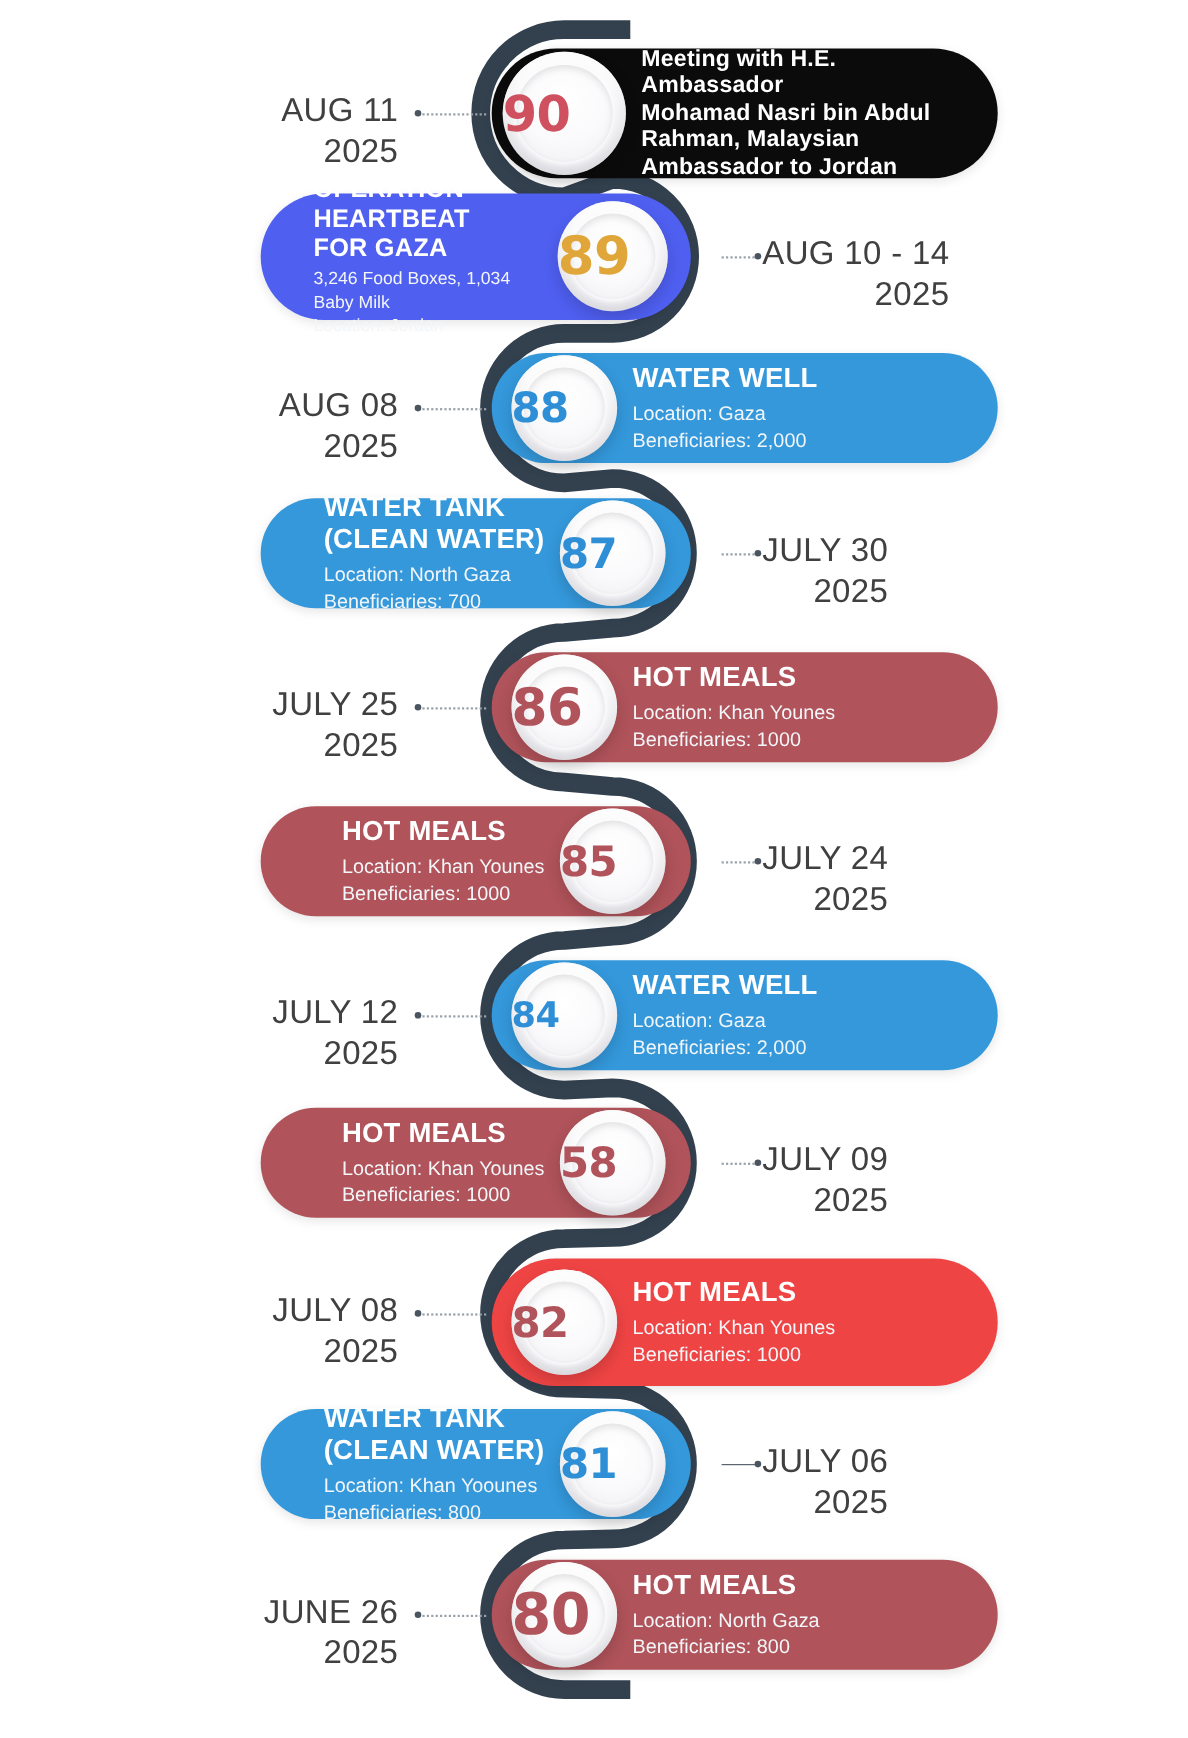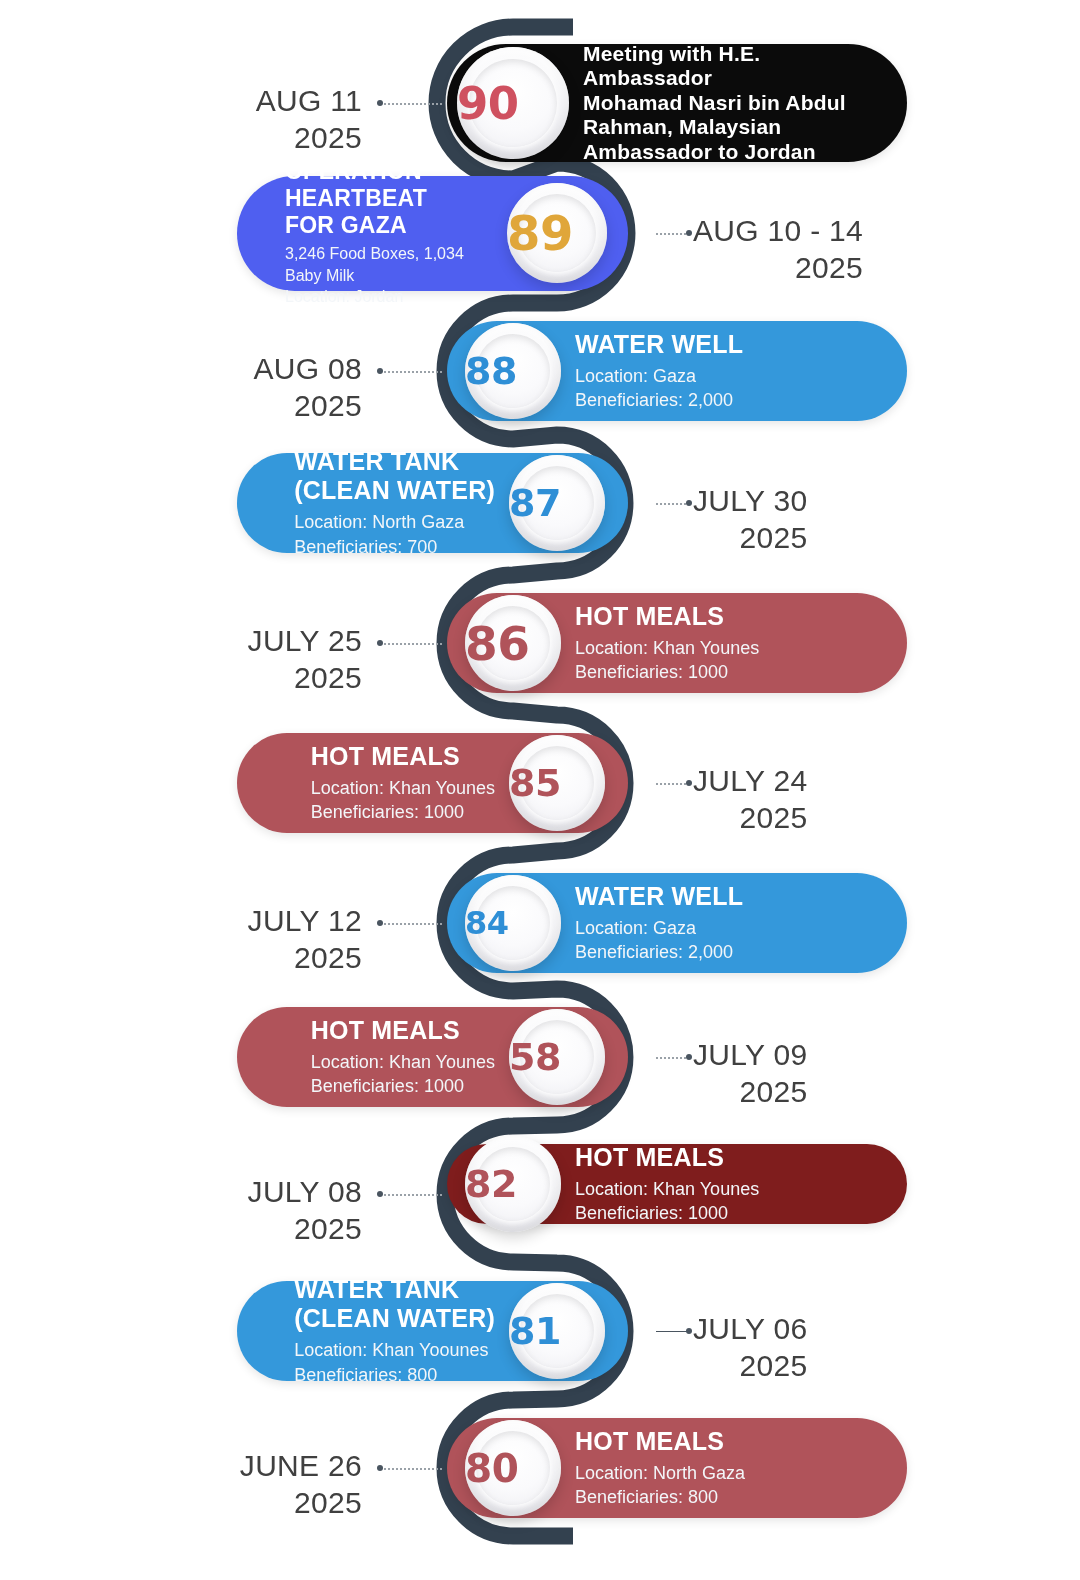--- a/index.html
+++ b/index.html
@@ -263,21 +263,21 @@
             </div>
             <div class="card-line" style="font-size: 18px;">Location: Khan Younes</div>
             <div class="card-line" style="font-size: 18px;">Beneficiaries: 1000</div>
           </div>
         </div>
         <div class="date r" style="top: 70px; left: 693px;"><span>JULY 09</span><span class="yr">2025</span></div>
         <div class="lead" style="top: 90px; left: 656px; width: 34px;"></div>
         <div class="dot" style="top: 87px; left: 686px;"></div>
       </div>
       <div class="row" style="top: 1104px; height: 180px;">
-        <div class="card right" style="background: #7f1d1d; height: 80px; top: 40px; left: 447px; width: 460px;">
+        <div class="card right" style="background: #ef4444; height: 116px; top: 40px; left: 447px; width: 460px;">
           <div class="medal" style="width: 96px; height: 96px; margin-left: 18px;">
             <span class="medal-num" style="color: rgb(176, 83, 90); font-size: 38px;">82</span>
           </div>
           <div class="card-body">
             <div class="card-title" style="font-size: 25px; margin-bottom: 5px;">
               <div>HOT MEALS</div>
             </div>
             <div class="card-line" style="font-size: 18px;">Location: Khan Younes</div>
             <div class="card-line" style="font-size: 18px;">Beneficiaries: 1000</div>
           </div>
@@ -300,21 +300,21 @@
             <div class="card-line" style="font-size: 18px;">Beneficiaries: 800</div>
           </div>
         </div>
         <div class="date r" style="top: 70px; left: 693px;"><span>JULY 06</span><span class="yr">2025</span></div>
         <div class="lead solid" style="top: 90px; left: 656px; width: 34px;"></div>
         <div class="dot" style="top: 87px; left: 686px;"></div>
       </div>
       <div class="row" style="top: 1378px; height: 180px;">
         <div class="card right" style="background: rgb(176, 83, 90); height: 100px; top: 40px; left: 447px; width: 460px;">
           <div class="medal" style="width: 96px; height: 96px; margin-left: 18px;">
-            <span class="medal-num" style="color: rgb(176, 83, 90); font-size: 39px;">80</span>
+            <span class="medal-num" style="color: rgb(176, 83, 90); font-size: 52px;">80</span>
           </div>
           <div class="card-body">
             <div class="card-title" style="font-size: 25px; margin-bottom: 5px;">
               <div>HOT MEALS</div>
             </div>
             <div class="card-line" style="font-size: 18px;">Location: North Gaza</div>
             <div class="card-line" style="font-size: 18px;">Beneficiaries: 800</div>
           </div>
         </div>
         <div class="date l" style="top: 70px; right: 718px;"><span>JUNE 26</span><span class="yr">2025</span></div>

